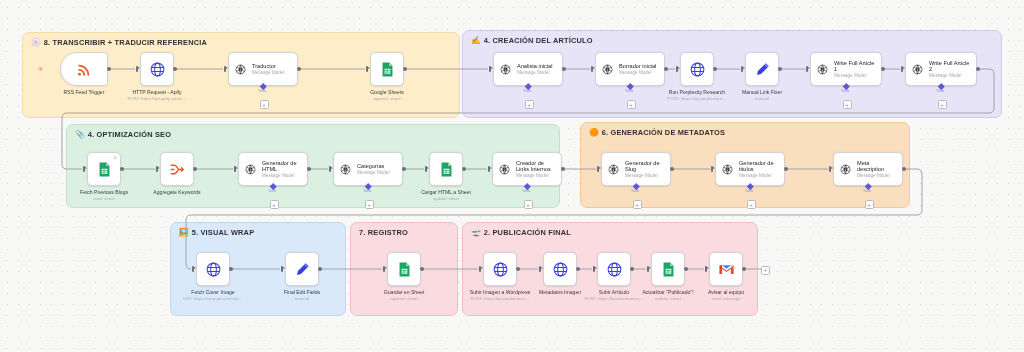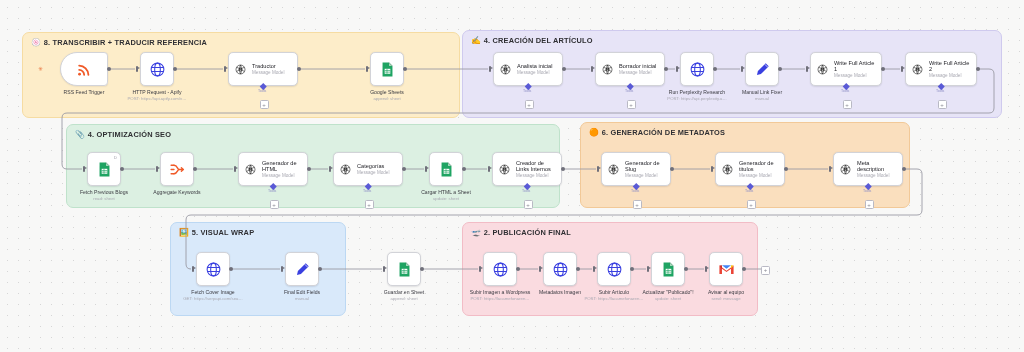--- a/index.html
+++ b/index.html
@@ -92,20 +92,25 @@
       <div class="group" style="left: 580px; top: 122px; width: 330px; height: 86px; background: rgb(250, 223, 190); border: 1px solid rgb(242, 201, 152);">
         <div class="group-title">
           <span class="gemoji">🟠</span>
           <span>6. GENERACIÓN DE METADATOS</span>
         </div>
       </div>
       <div class="group" style="left: 170px; top: 222px; width: 176px; height: 94px; background: rgb(217, 233, 250); border: 1px solid rgb(188, 216, 243);">
         <div class="group-title">
           <span class="gemoji">🖼️</span>
           <span>5. VISUAL WRAP</span>
+        </div>
+      </div>
+      <div class="group" style="left: 350px; top: 222px; width: 108px; height: 94px; background: rgb(250, 219, 224); border: 1px solid rgb(242, 188, 198);">
+        <div class="group-title">
+          <span>7. REGISTRO</span>
         </div>
       </div>
       <div class="group" style="left: 462px; top: 222px; width: 296px; height: 94px; background: rgb(250, 219, 224); border: 1px solid rgb(242, 188, 198);">
         <div class="group-title">
           <span class="gemoji">🛫</span>
           <span>2. PUBLICACIÓN FINAL</span>
         </div>
       </div>
     </div>
   <svg class="wires" id="wires">

